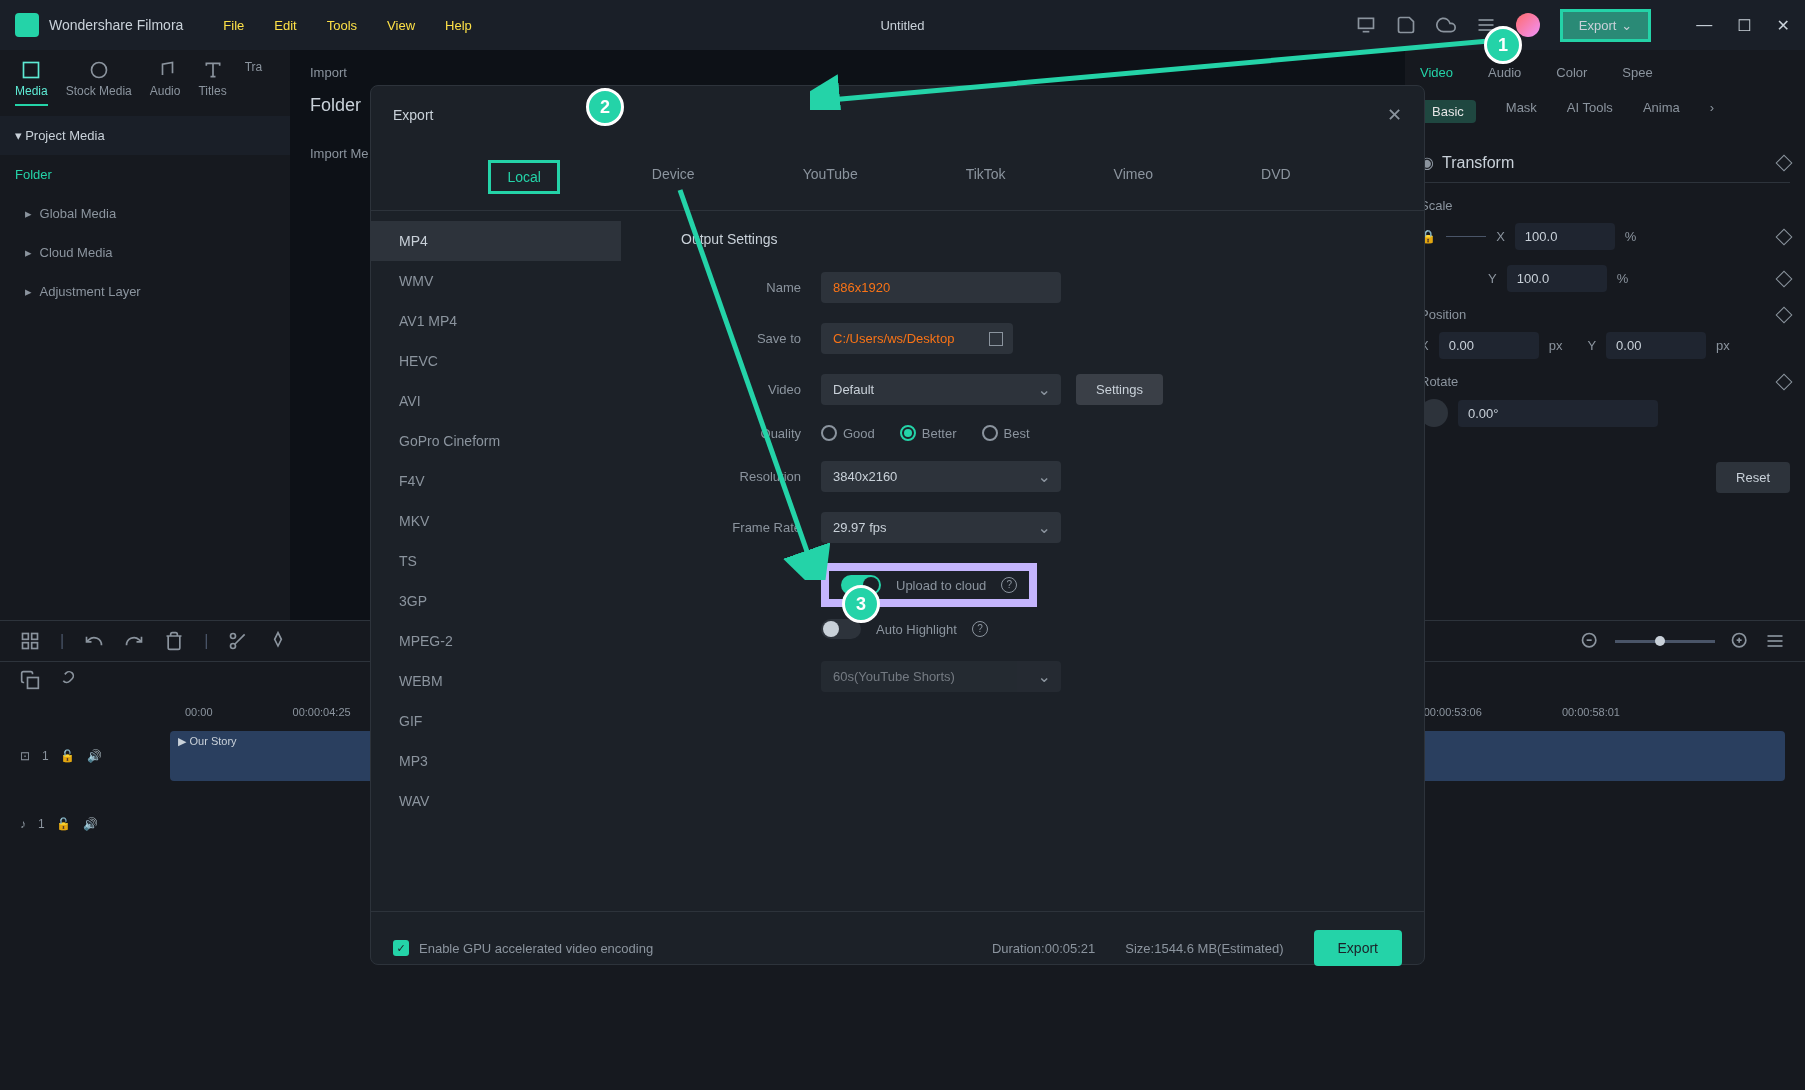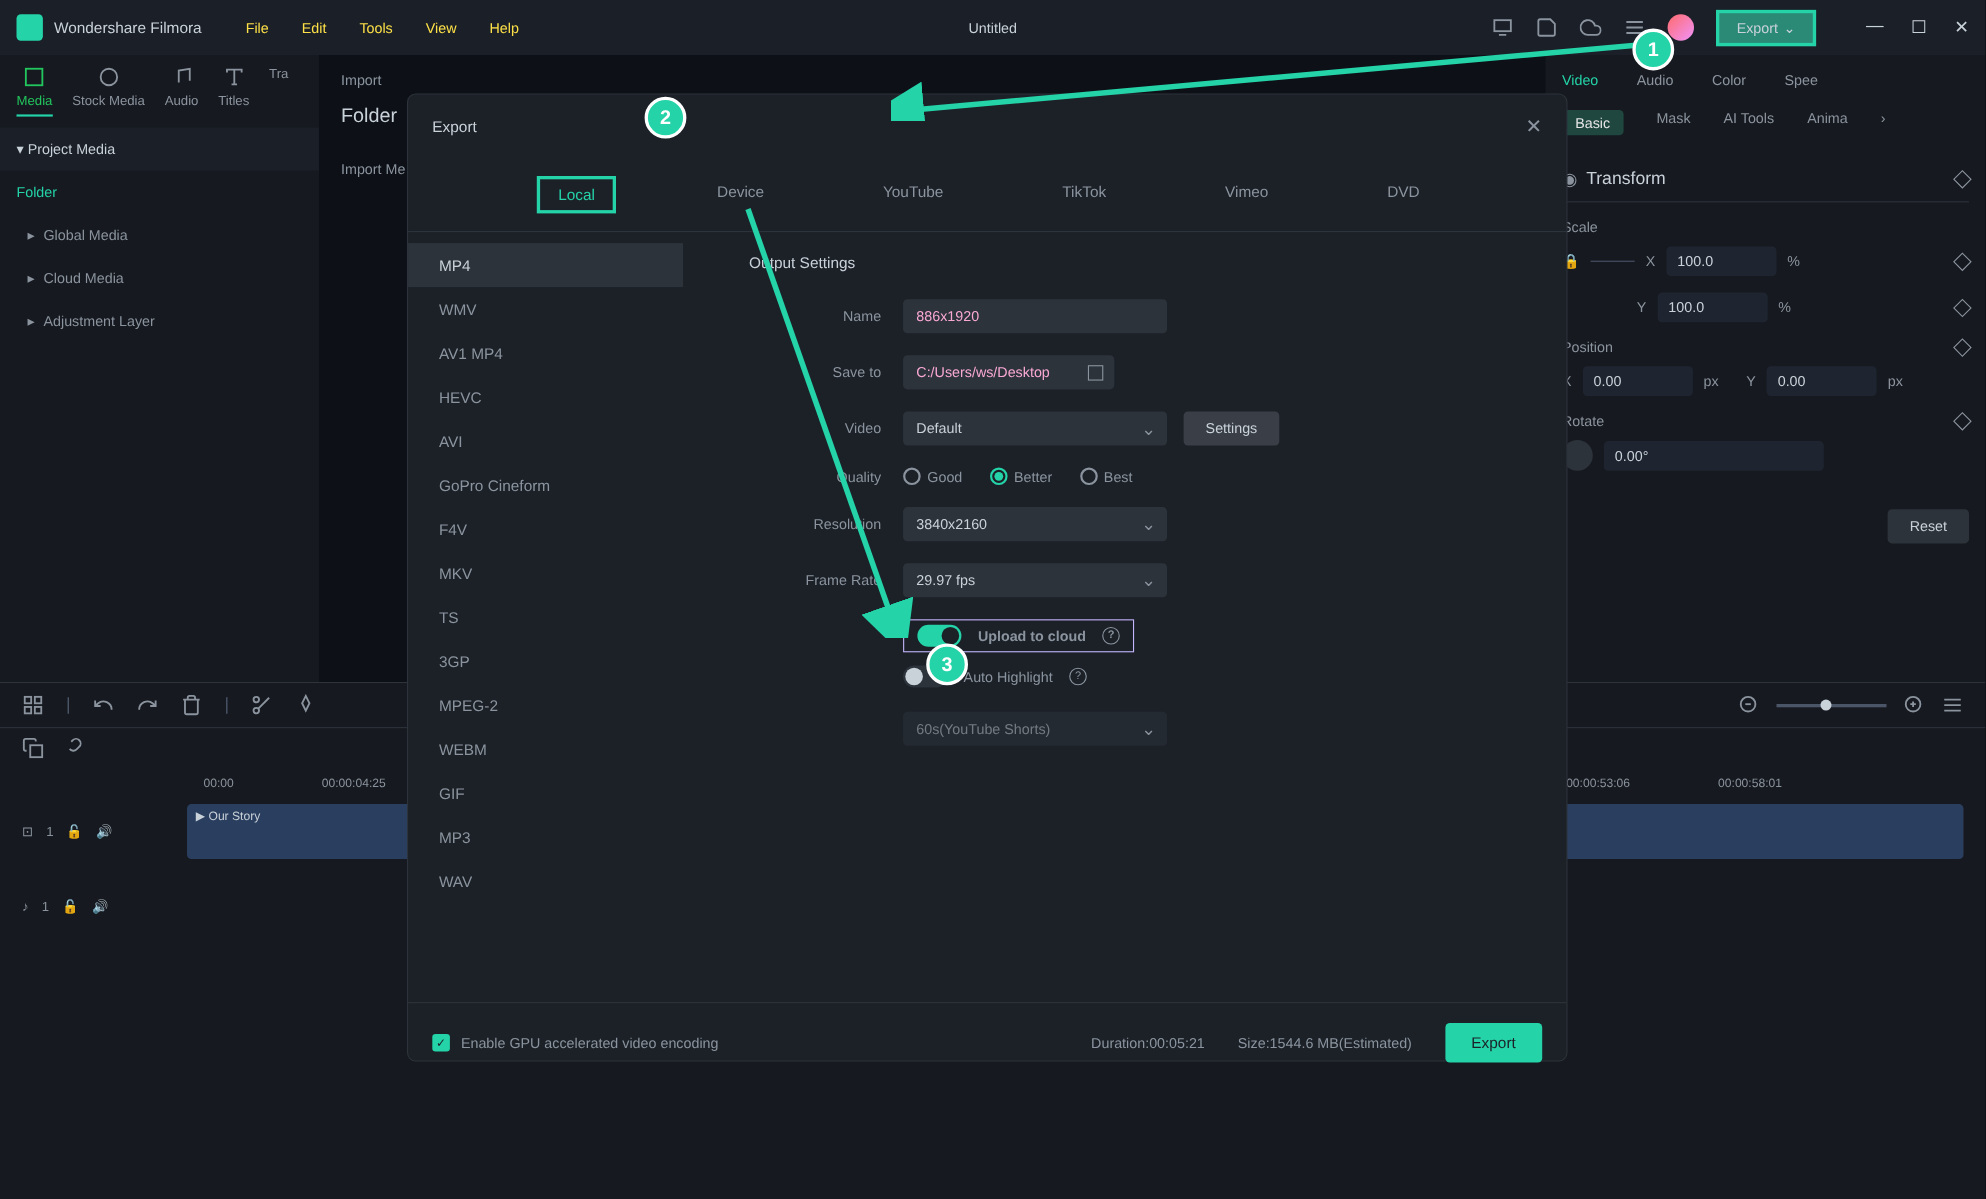--- a/index.html
+++ b/index.html
@@ -13,21 +13,21 @@
 .title-right{display:flex;align-items:center;gap:20px;margin-left:auto;}
 .title-icon{width:20px;height:20px;color:#8b949e;cursor:pointer;}
 .profile-icon{width:24px;height:24px;border-radius:50%;background:linear-gradient(135deg,#ff6b6b,#f093fb);}
 .export-btn{background:#2a8a76;border:3px solid #24d3a8;padding:6px 16px;font-size:13px;color:#c9d1d9;cursor:pointer;display:flex;align-items:center;gap:5px;}
 .win-controls{display:flex;gap:25px;margin-left:25px;}
 .win-ctrl{font-size:16px;color:#c9d1d9;cursor:pointer;}
 .main{display:flex;height:calc(100% - 50px);}
 .left-panel{width:290px;background:#16191f;padding:10px 0;}
 .tabs-row{display:flex;padding:0 15px 10px 15px;gap:18px;font-size:12px;}
 .tab{color:#8b949e;cursor:pointer;display:flex;flex-direction:column;align-items:center;gap:4px;}
-.tab.active{color:#22c55e;border-bottom:2px solid #24d3a8;padding-bottom:6px;}
+.tab.active{color:#5eead4;border-bottom:2px solid #24d3a8;padding-bottom:6px;}
 .tab-icon{width:20px;height:20px;}
 .project-media{padding:12px 15px;background:#1a1f28;font-size:13px;color:#c9d1d9;}
 .folder-label{padding:12px 15px;font-size:13px;color:#24d3a8;}
 .media-item{padding:12px 25px;font-size:13px;color:#8b949e;cursor:pointer;}
 .media-item .chev{margin-right:8px;}
 .center-panel{flex:1;padding:15px 20px;}
 .right-panel{width:400px;background:#16191f;padding:15px;}
 .right-tabs{display:flex;gap:35px;font-size:13px;margin-bottom:20px;}
 .right-tab{color:#8b949e;cursor:pointer;}
 .right-tab.active{color:#24d3a8;}
@@ -57,38 +57,38 @@
 .export-tab{font-size:14px;color:#8b949e;cursor:pointer;padding:6px 16px;}
 .export-tab.active{color:#24d3a8;border:3px solid #24d3a8;}
 .dialog-body{display:flex;height:700px;}
 .format-list{width:250px;padding:10px 0;}
 .format-item{padding:12px 28px;font-size:14px;color:#8b949e;cursor:pointer;}
 .format-item.active{background:#2d333b;color:#c9d1d9;}
 .settings-panel{flex:1;padding:20px 60px;}
 .settings-title{font-size:14px;margin-bottom:25px;}
 .setting-row{display:flex;align-items:center;margin-bottom:20px;}
 .setting-label{width:140px;text-align:right;font-size:13px;color:#8b949e;padding-right:20px;}
-.setting-input{background:#2d333b;border:none;color:#f9a8d4;padding:8px 12px;border-radius:4px;width:240px;font-size:13px;}
+.setting-input{background:#2d333b;border:none;color:#f97316;padding:8px 12px;border-radius:4px;width:240px;font-size:13px;}
 .setting-select{background:#2d333b;border:none;color:#c9d1d9;padding:8px 12px;border-radius:4px;width:240px;font-size:13px;appearance:none;}
 .select-wrap{position:relative;width:240px;}
 .select-wrap::after{content:"⌄";position:absolute;right:10px;top:6px;color:#8b949e;pointer-events:none;}
 .settings-btn{background:#3a3f47;border:none;color:#c9d1d9;padding:8px 20px;border-radius:4px;font-size:13px;margin-left:15px;cursor:pointer;}
 .radio-group{display:flex;gap:25px;}
 .radio-opt{display:flex;align-items:center;gap:6px;font-size:13px;color:#8b949e;cursor:pointer;}
 .radio{width:16px;height:16px;border:2px solid #8b949e;border-radius:50%;}
 .radio.checked{border-color:#24d3a8;display:flex;align-items:center;justify-content:center;}
 .radio.checked::after{content:"";width:8px;height:8px;background:#24d3a8;border-radius:50%;}
 .toggle-row{display:flex;align-items:center;gap:15px;padding:12px 0;}
 .toggle{width:40px;height:20px;background:#2d333b;border-radius:10px;position:relative;cursor:pointer;}
 .toggle.on{background:#24d3a8;}
 .toggle-knob{width:16px;height:16px;background:#c9d1d9;border-radius:50%;position:absolute;top:2px;left:2px;}
 .toggle.on .toggle-knob{background:#1c2128;left:22px;}
 .toggle-label{font-size:13px;color:#8b949e;}
 .help-icon{width:16px;height:16px;border:1px solid #8b949e;border-radius:50%;text-align:center;font-size:10px;line-height:14px;color:#8b949e;}
-.upload-cloud-box{border:1px solid #c4b5fd;padding:4px 12px;display:inline-flex;align-items:center;gap:15px;font-weight:bold;}
+.upload-cloud-box{border:8px solid #c4b5fd;padding:4px 12px;display:inline-flex;align-items:center;gap:15px;}
 .dialog-footer{display:flex;align-items:center;justify-content:space-between;padding:18px 22px;border-top:1px solid #2d333b;}
 .footer-left{display:flex;align-items:center;gap:10px;font-size:13px;color:#8b949e;}
 .checkbox{width:16px;height:16px;background:#24d3a8;border-radius:3px;display:flex;align-items:center;justify-content:center;color:#1c2128;font-size:11px;}
 .footer-info{font-size:13px;color:#8b949e;}
 .footer-export-btn{background:#24d3a8;border:none;color:#1c2128;padding:10px 24px;border-radius:4px;font-size:14px;font-weight:500;cursor:pointer;}
 
 
 .callout{position:absolute;width:38px;height:38px;background:#24d3a8;border-radius:50%;display:flex;align-items:center;justify-content:center;color:#fff;font-weight:bold;font-size:18px;z-index:200;border:3px solid #fff;}
 .arrow{position:absolute;z-index:150;}
 .folder-ic{width:14px;height:14px;border:1px solid #8b949e;}

